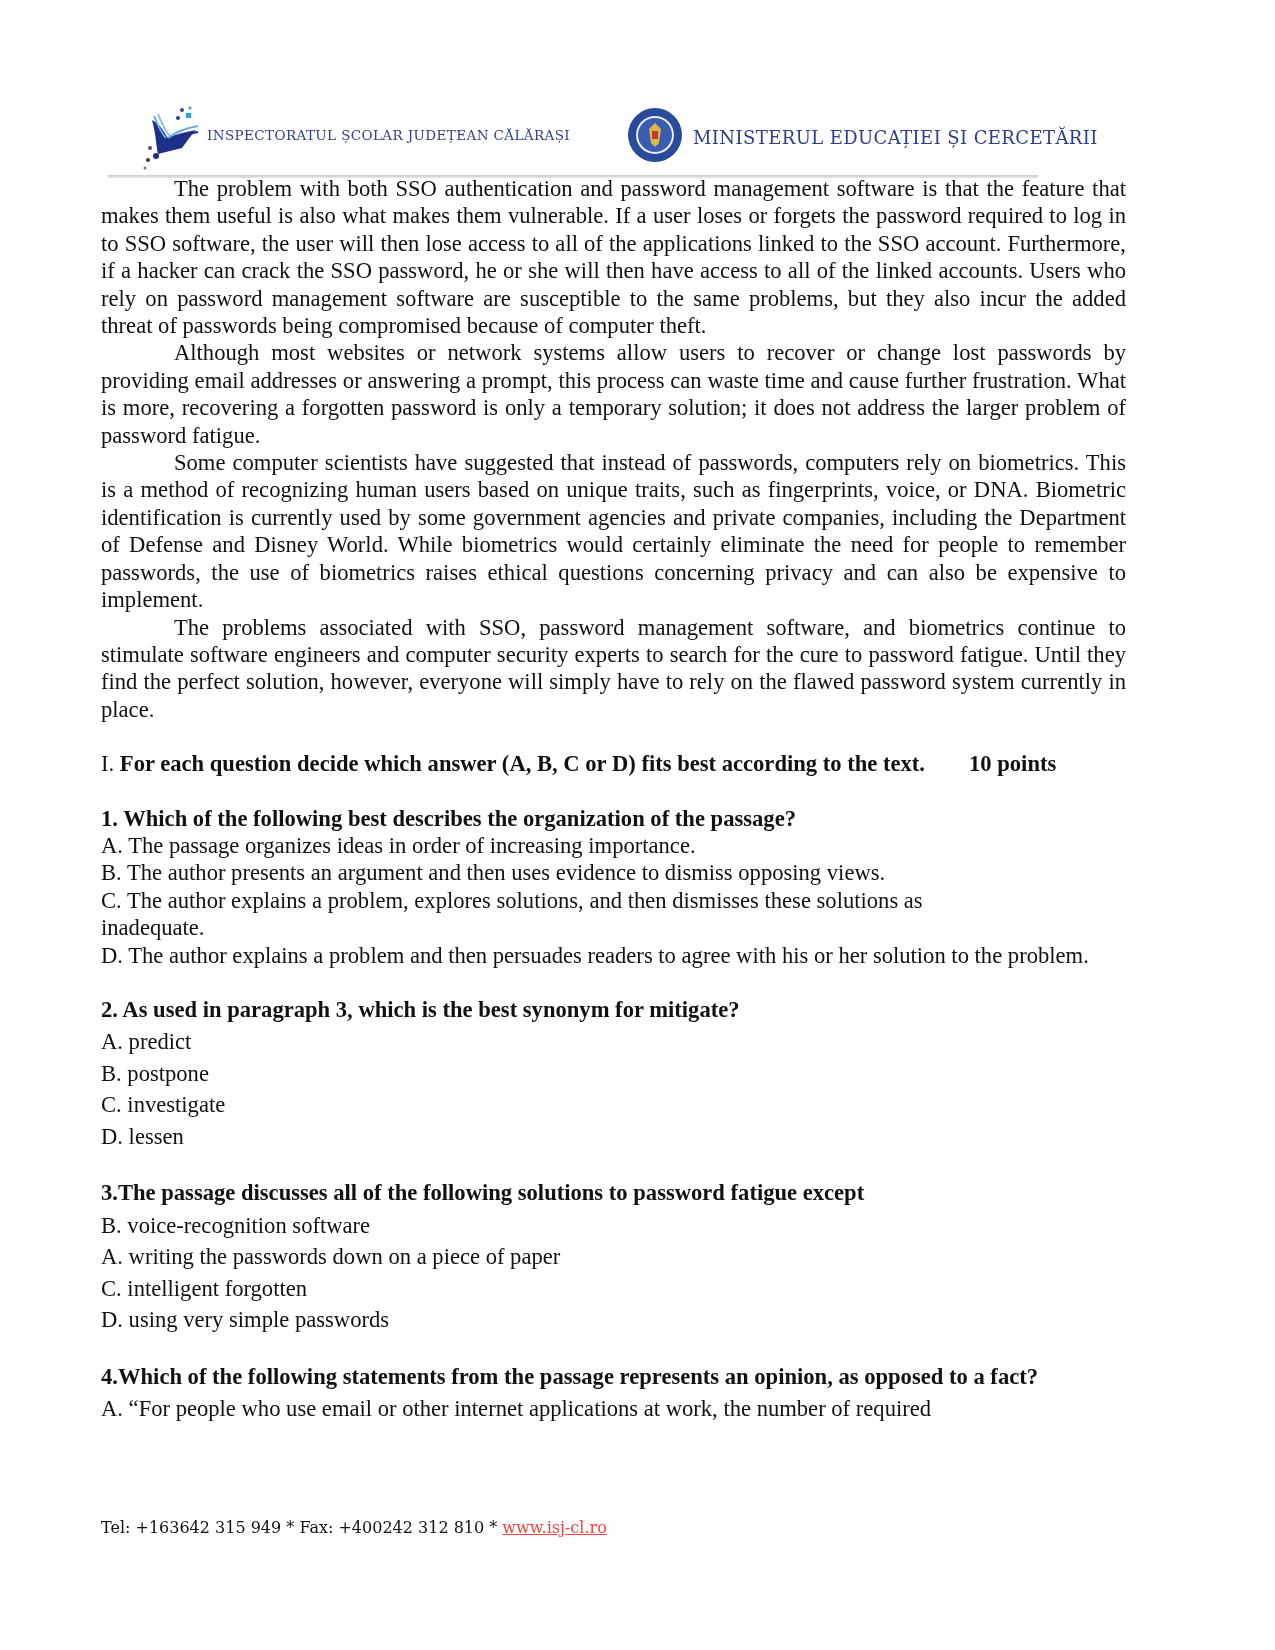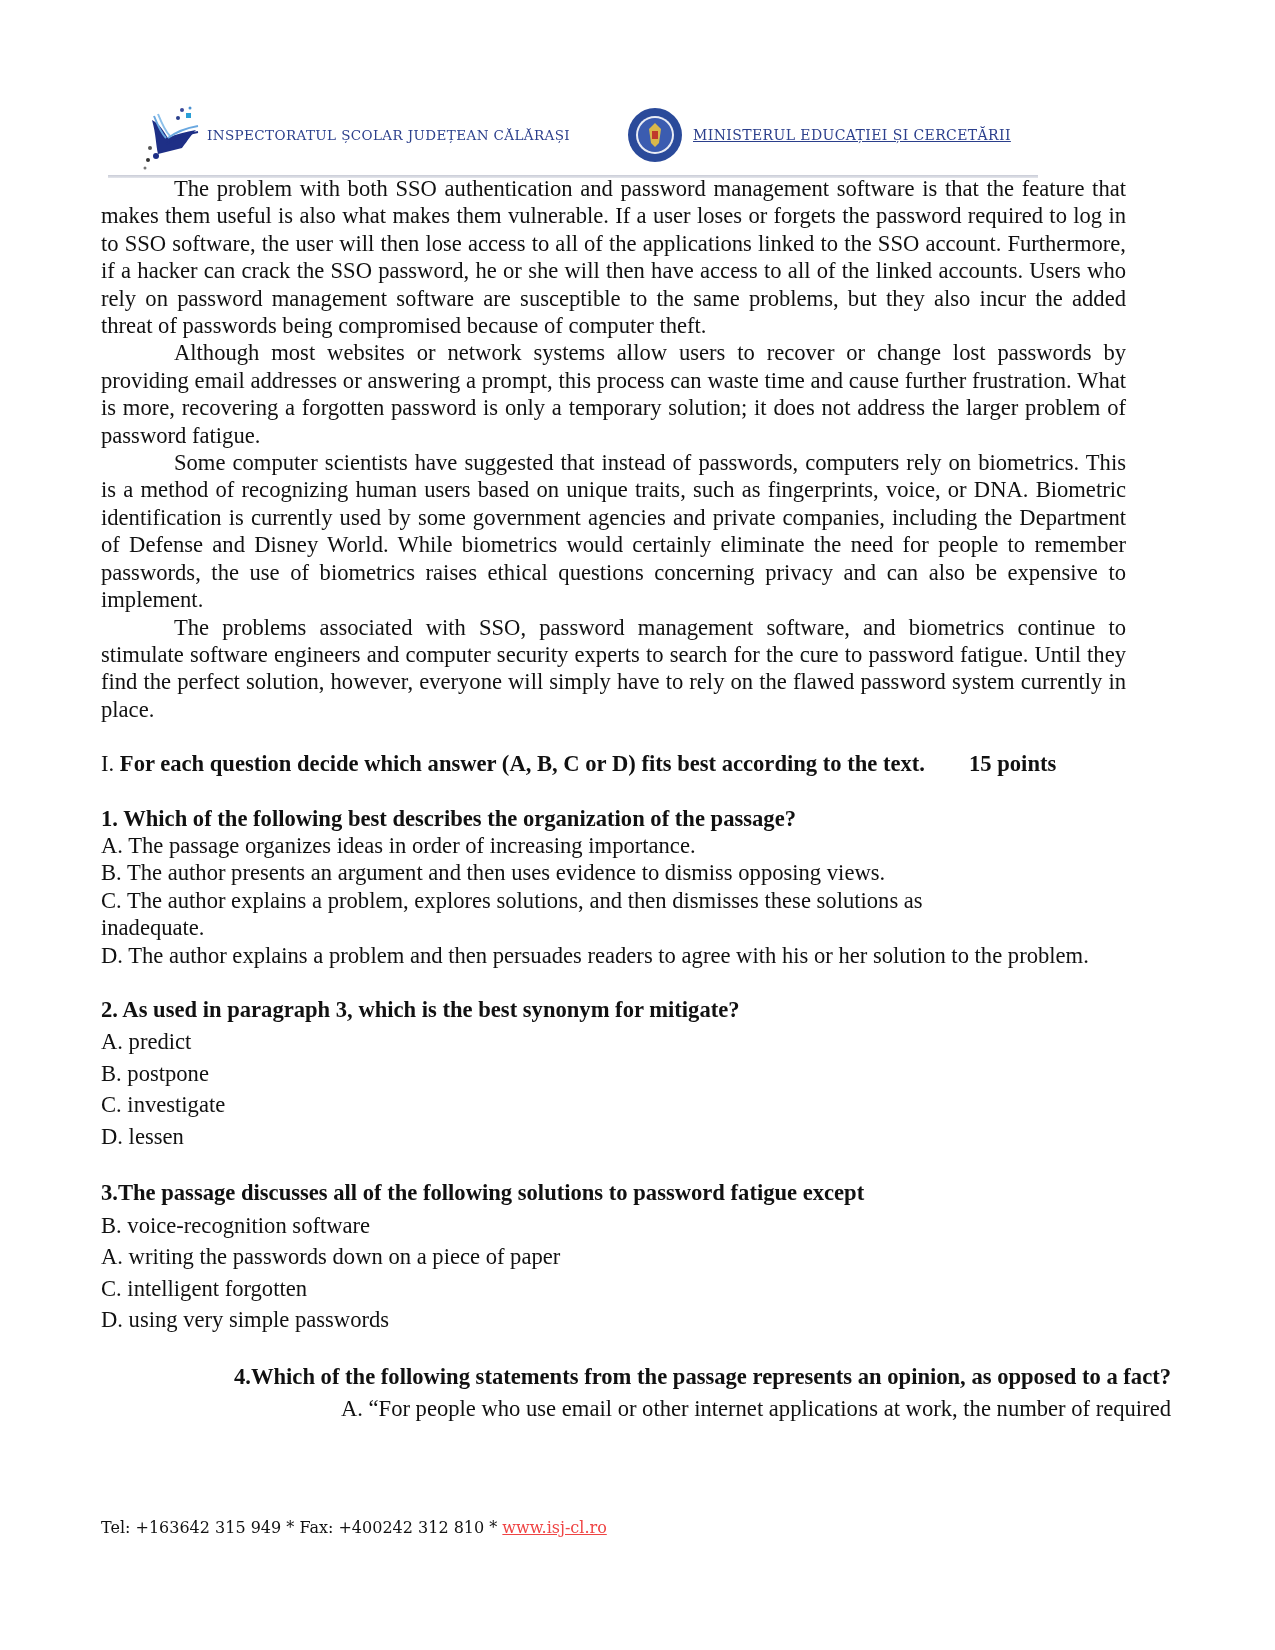--- a/index.html
+++ b/index.html
@@ -4,21 +4,21 @@
 <style>
   html, body { margin: 0; padding: 0; background: #ffffff; }
   body { width: 1275px; height: 1650px; position: relative; overflow: hidden;
          font-family: "Liberation Serif", "DejaVu Serif", serif; color: #111; }
   .header { position: absolute; left: 0; top: 0; width: 1115px; height: 170px; margin-top: 12px; }
   .logo-isj { position: absolute; left: 142px; top: 92px; width: 62px; height: 68px; }
   .isj-text { position: absolute; left: 207px; top: 115px; font-family: "DejaVu Serif", serif;
               font-size: 13.5px; letter-spacing: 0.4px; color: #2b3f8c; white-space: nowrap; }
   .logo-min { position: absolute; left: 627px; top: 95px; width: 56px; height: 56px; }
   .min-text { position: absolute; left: 693px; top: 115px; font-family: "DejaVu Serif", serif;
-              font-size: 14px; letter-spacing: 0.4px; color: #2b3f8c; white-space: nowrap; text-decoration: underline; }
+              font-size: 18px; letter-spacing: 0.4px; color: #2b3f8c; white-space: nowrap; }
   .header-rule { position: absolute; left: 108px; top: 163px; width: 930px; height: 3px;
                  background: linear-gradient(#c9ccd6, #e4e6ec); }
 
   .content { position: absolute; left: 101px; top: 175px; width: 1070px;
              font-size: 22.6px; line-height: 27.4px; }
   .content p { margin: 0; }
   .para { text-align: justify; text-align-last: left; width: 1025px; }
   .para .indent { display: inline-block; width: 73px; }
   .instruction { margin-top: 27px !important; font-weight: bold; white-space: nowrap; }
   .instruction .roman { font-weight: normal; }
@@ -66,21 +66,21 @@
 </div>
 
 <div class="content">
   <p class="para"><span class="indent"></span><span>The problem with both SSO authentication and password management software is that the feature that makes them useful is also what makes them vulnerable. If a user loses or forgets the password required to log in to SSO software, the user will then lose access to all of the applications linked to the SSO account. Furthermore, if a hacker can crack the SSO password, he or she will then have access to all of the linked accounts. Users who rely on password management software are susceptible to the same problems, but they also incur the added threat of passwords being compromised because of computer theft.</span></p>
   <p class="para"><span class="indent"></span><span>Although most websites or network systems allow users to recover or change lost passwords by providing email addresses or answering a prompt, this process can waste time and cause further frustration. What is more, recovering a forgotten password is only a temporary solution; it does not address the larger problem of password fatigue.</span></p>
   <p class="para"><span class="indent"></span><span>Some computer scientists have suggested that instead of passwords, computers rely on biometrics. This is a method of recognizing human users based on unique traits, such as fingerprints, voice, or DNA. Biometric identification is currently used by some government agencies and private companies, including the Department of Defense and Disney World. While biometrics would certainly eliminate the need for people to remember passwords, the use of biometrics raises ethical questions concerning privacy and can also be expensive to implement.</span></p>
   <p class="para"><span class="indent"></span><span>The problems associated with SSO, password management software, and biometrics continue to stimulate software engineers and computer security experts to search for the cure to password fatigue. Until they find the perfect solution, however, everyone will simply have to rely on the flawed password system currently in place.</span></p>
 
   <p class="instruction">
     <span class="roman">I.</span>
-    <span>For each question decide which answer (A, B, C or D) fits best according to the text.</span><span class="pts">15 points</span>
+    <span>For each question decide which answer (A, B, C or D) fits best according to the text.</span><span class="pts">10 points</span>
   </p>
 
   <div>
     <p class="q">1. Which of the following best describes the organization of the passage?</p>
     <p class="opt">A. The passage organizes ideas in order of increasing importance.</p>
     <p class="opt">B. The author presents an argument and then uses evidence to dismiss opposing views.</p>
     <p class="opt wrapopt">C. The author explains a problem, explores solutions, and then dismisses these solutions as inadequate.</p>
     <p class="opt">D. The author explains a problem and then persuades readers to agree with his or her solution to the problem.</p>
   </div>
 
@@ -93,21 +93,21 @@
   </div>
 
   <div class="tall" style="margin-top:8px;">
     <p class="q">3.The passage discusses all of the following solutions to password fatigue except</p>
     <p class="opt">B. voice-recognition software</p>
     <p class="opt">A. writing the passwords down on a piece of paper</p>
     <p class="opt">C. intelligent forgotten</p>
     <p class="opt">D. using very simple passwords</p>
   </div>
 
-  <div class="tall" style="margin-top:8px;text-align:right;">
+  <div class="tall" style="margin-top:8px;">
     <p class="q">4.Which of the following statements from the passage represents an opinion, as opposed to a fact?</p>
     <p class="opt">A. “For people who use email or other internet applications at work, the number of required</p>
   </div>
 </div>
 
 <div class="footer">
   <div><span>Tel: +163642 315 949 * Fax:  +400242 312 810 * </span><a>www.isj-cl.ro</a></div>
 </div>
 
 </body></html>

